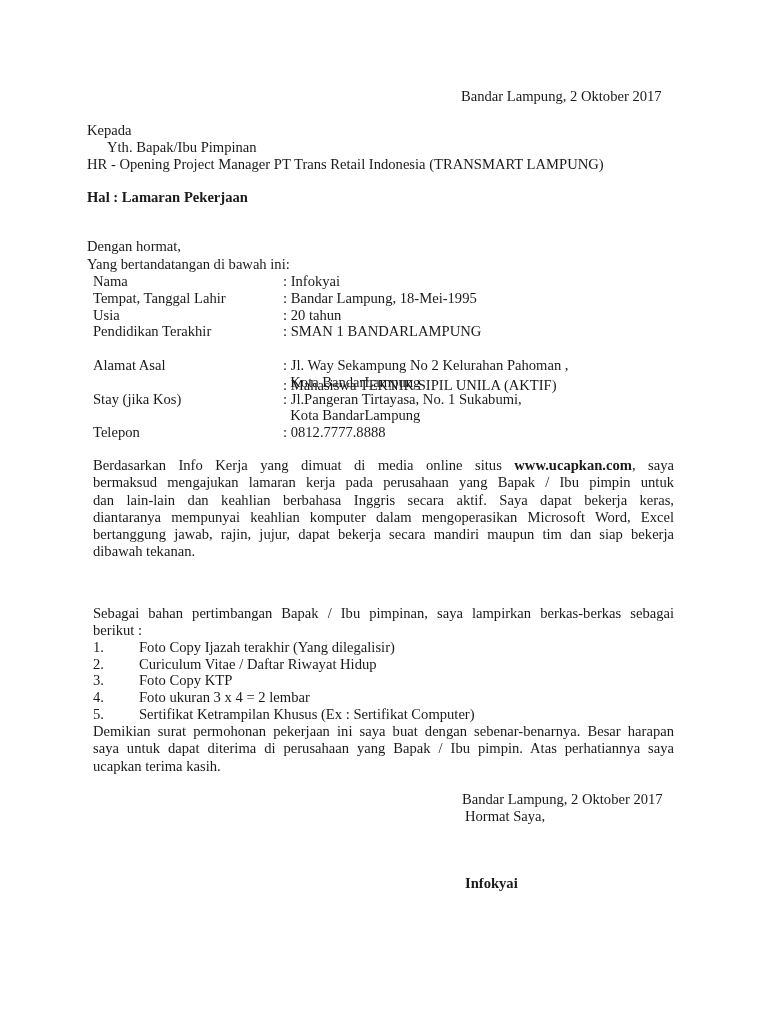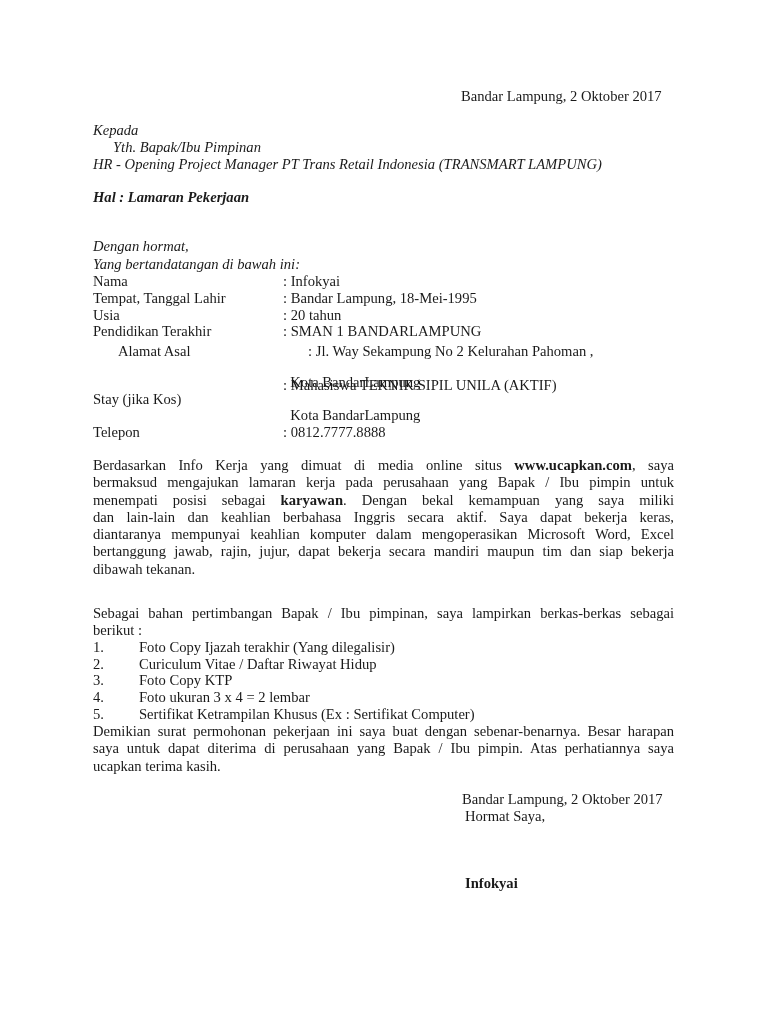--- a/index.html
+++ b/index.html
@@ -3,21 +3,21 @@
 <meta charset="utf-8">
 <style>
   html, body { margin: 0; padding: 0; background: #ffffff; }
   body {
     width: 768px; height: 1024px; overflow: hidden; position: relative;
     font-family: "Liberation Serif", serif; color: #1a1a1a;
     font-size: 14.6px; line-height: 17px;
   }
   .page { position: absolute; left: 0; top: 0; width: 768px; height: 778px; }
   .abs { position: absolute; white-space: nowrap; }
-  .left { left: 93px; font-style: italic; }
+  .left { left: 87px; }
   .bold { font-weight: bold; }
   .field-row { position: absolute; left: 93px; width: 590px; height: 17px; white-space: nowrap; }
   .field-row .label { position: absolute; left: 0; }
   .field-row .value { position: absolute; left: 190px; }
   .para {
     position: absolute; left: 93px; width: 581px;
     text-align: justify; text-align-last: left; white-space: normal;
   }
   .para .line { display: block; text-align: justify; text-align-last: justify; height: 17.3px; }
   .para .line.last { text-align-last: left; }
@@ -56,45 +56,45 @@
       <span class="value">: 20 tahun</span>
     </div>
     <div class="field-row" style="top:323px;">
       <span class="label">Pendidikan Terakhir</span>
       <span class="value">: SMAN 1 BANDARLAMPUNG</span>
     </div>
     <div class="field-row" style="top:340px;margin-top:37px;">
       <span class="label"></span>
       <span class="value">: Mahasiswa TEKNIK SIPIL UNILA (AKTIF)</span>
     </div>
-    <div class="field-row" style="top:343px;margin-left:25px;">
+    <div class="field-row" style="top:357px;">
       <span class="label">Alamat Asal</span>
       <span class="value">: Jl. Way Sekampung No 2 Kelurahan Pahoman ,</span>
     </div>
     <div class="field-row" style="top:374px;">
       <span class="label"></span>
       <span class="value" style="white-space:pre;">  Kota BandarLampung</span>
     </div>
     <div class="field-row" style="top:391px;">
       <span class="label">Stay (jika Kos)</span>
+      <span class="value">: Jl.Pangeran Tirtayasa, No. 1 Sukabumi,</span>
     </div>
     <div class="field-row" style="top:407px;">
       <span class="label"></span>
       <span class="value" style="white-space:pre;">  Kota BandarLampung</span>
     </div>
     <div class="field-row" style="top:424px;">
       <span class="label">Telepon</span>
       <span class="value">: 0812.7777.8888</span>
     </div>
   </div>
 
   <div class="para" style="top:457px;">
     <span class="line"><span>Berdasarkan Info Kerja yang dimuat di media online situs </span><b>www.ucapkan.com</b><span>, saya</span></span>
     <span class="line">bermaksud mengajukan lamaran kerja pada perusahaan yang Bapak / Ibu pimpin untuk</span>
-    <span class="line"><span>menempati posisi sebagai </span><b>karyawan</b><span>. Dengan bekal kemampuan yang saya miliki</span></span>
     <span class="line">dan lain-lain dan keahlian berbahasa Inggris secara aktif. Saya dapat bekerja keras,</span>
     <span class="line">diantaranya mempunyai keahlian komputer dalam mengoperasikan Microsoft Word, Excel</span>
     <span class="line">bertanggung jawab, rajin, jujur, dapat bekerja secara mandiri maupun tim dan siap bekerja</span>
     <span class="line last">dibawah tekanan.</span>
   </div>
 
   <div class="para" style="top:605px;">
     <span class="line">Sebagai bahan pertimbangan Bapak / Ibu pimpinan, saya lampirkan berkas-berkas sebagai</span>
     <span class="line last">berikut :</span>
   </div>

